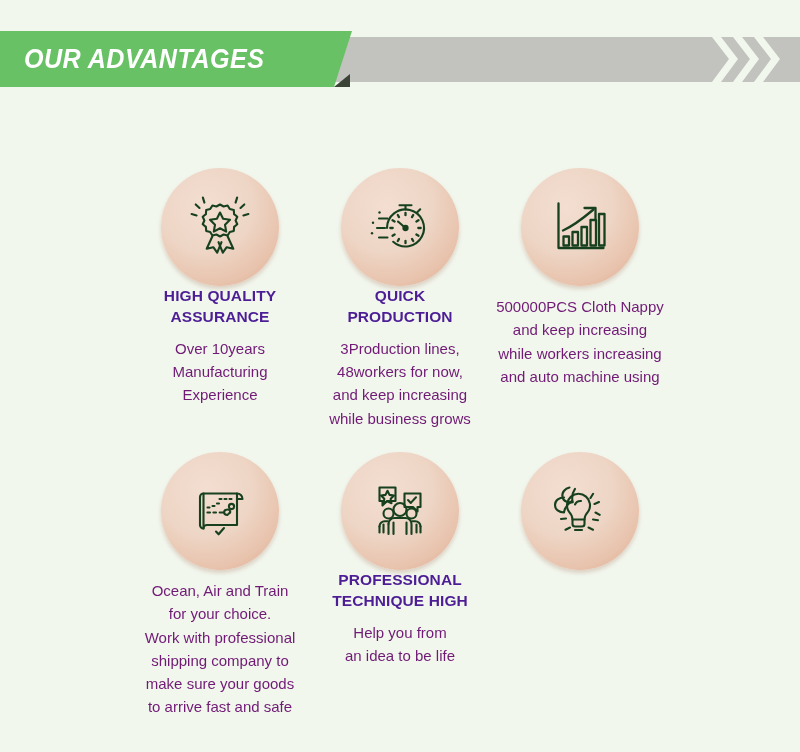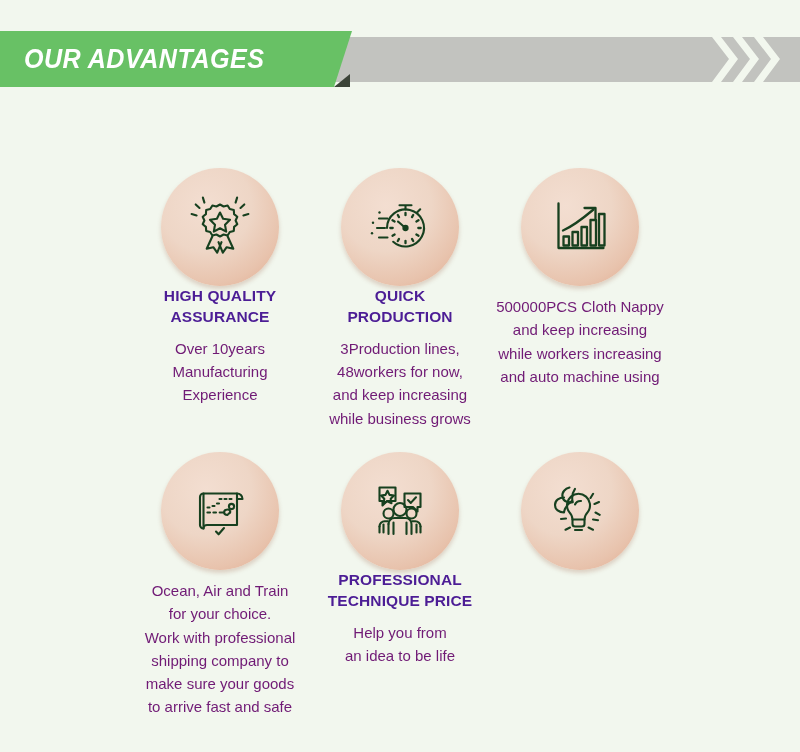--- a/index.html
+++ b/index.html
@@ -274,21 +274,21 @@
           <path d="M16.5 58.5v-6"></path>
           <path d="M20.5 58.5v-8.0"></path>
           <circle cx="48.5" cy="39.5" r="5.0"></circle>
           <path d="M57.5 52.5a5.2 5.2 0 0 0-5.2-5.2h-3.0"></path>
           <path d="M57.5 58.5v-6"></path>
           <path d="M53.5 58.5v-8.0"></path>
         </svg>
       </span>
     </div>
     <div class="card-title">PROFESSIONAL
-TECHNIQUE PRICE</div>
+TECHNIQUE HIGH</div>
     <div class="card-desc">Help you from
 an idea to be life</div>
   </div>
 
   <div class="card">
     <div class="circle">
       <span>
         <svg width="74" height="74" viewBox="0 0 74 74" fill="none" stroke="#17401f" stroke-width="2.1" stroke-linecap="round" stroke-linejoin="round">
           <path d="M41.5 45.5c0-4.0 1.9-6.0 3.7-8.0a11.5 11.5 0 1 0-19.4 0c1.8 2.0 3.7 4.0 3.7 8.0"></path>
           <path d="M29.5 45.5h12v4.5a2.5 2.5 0 0 1-2.5 2.5h-7a2.5 2.5 0 0 1-2.5-2.5z"></path>

